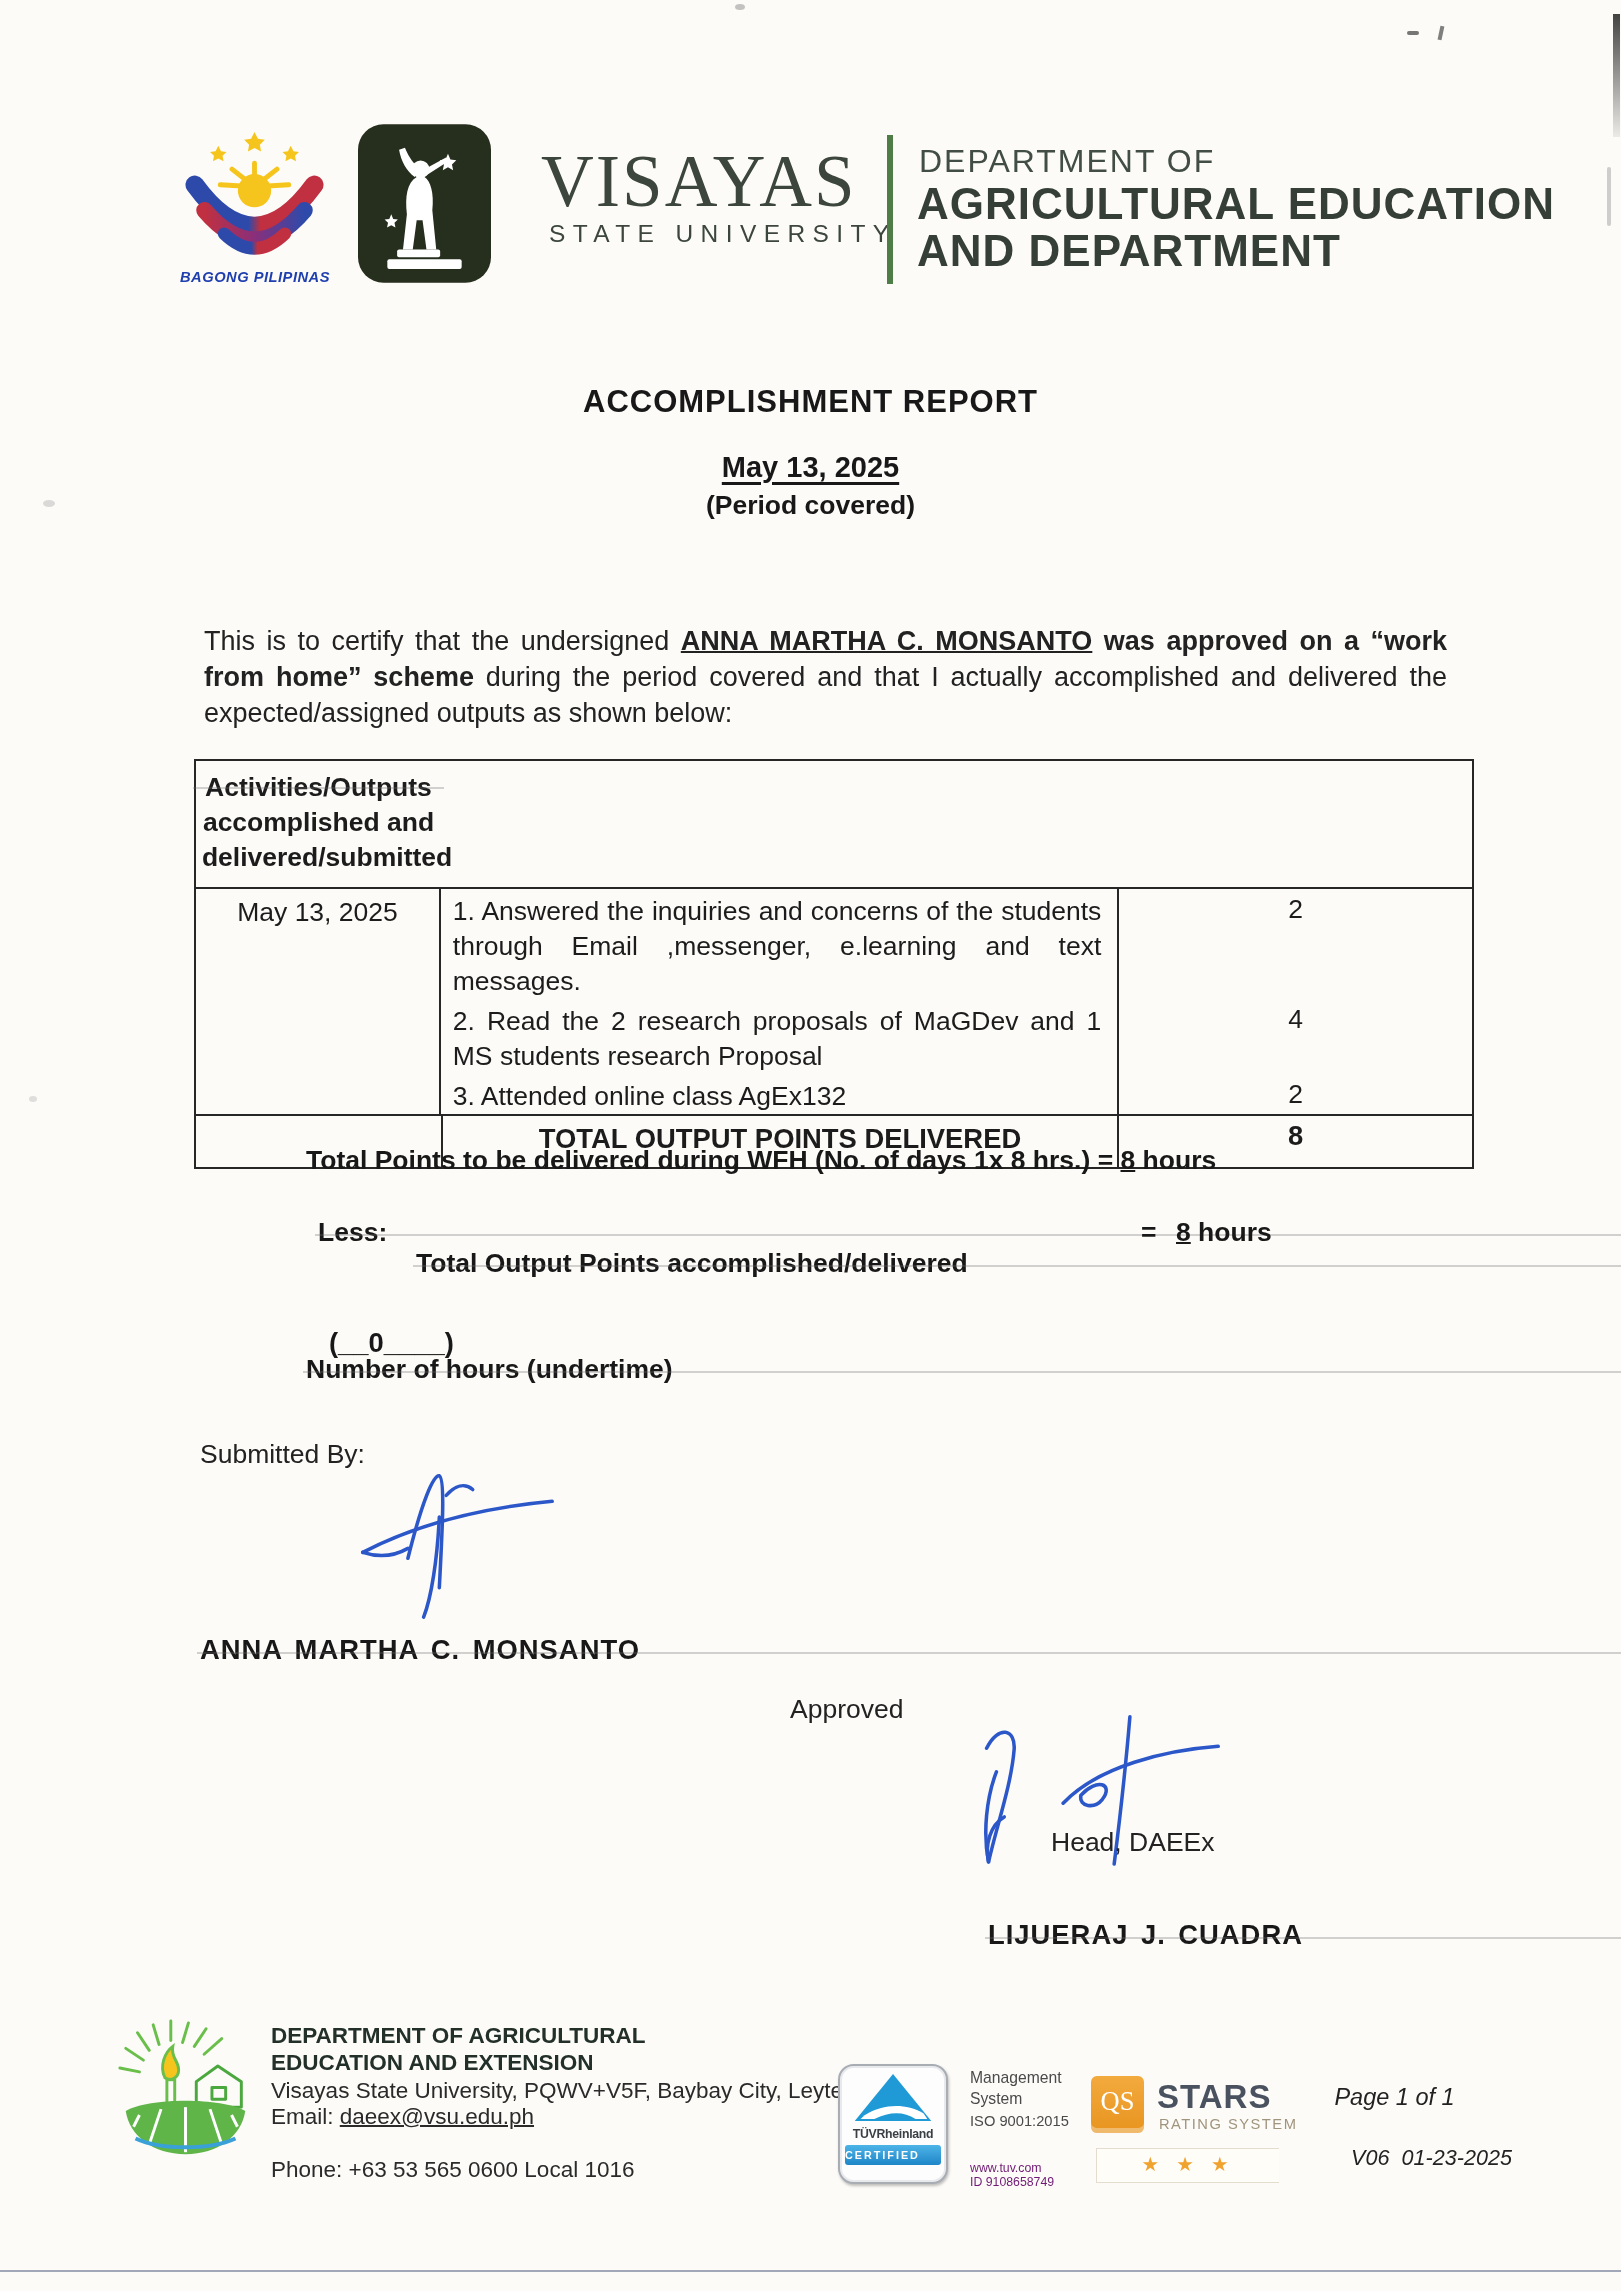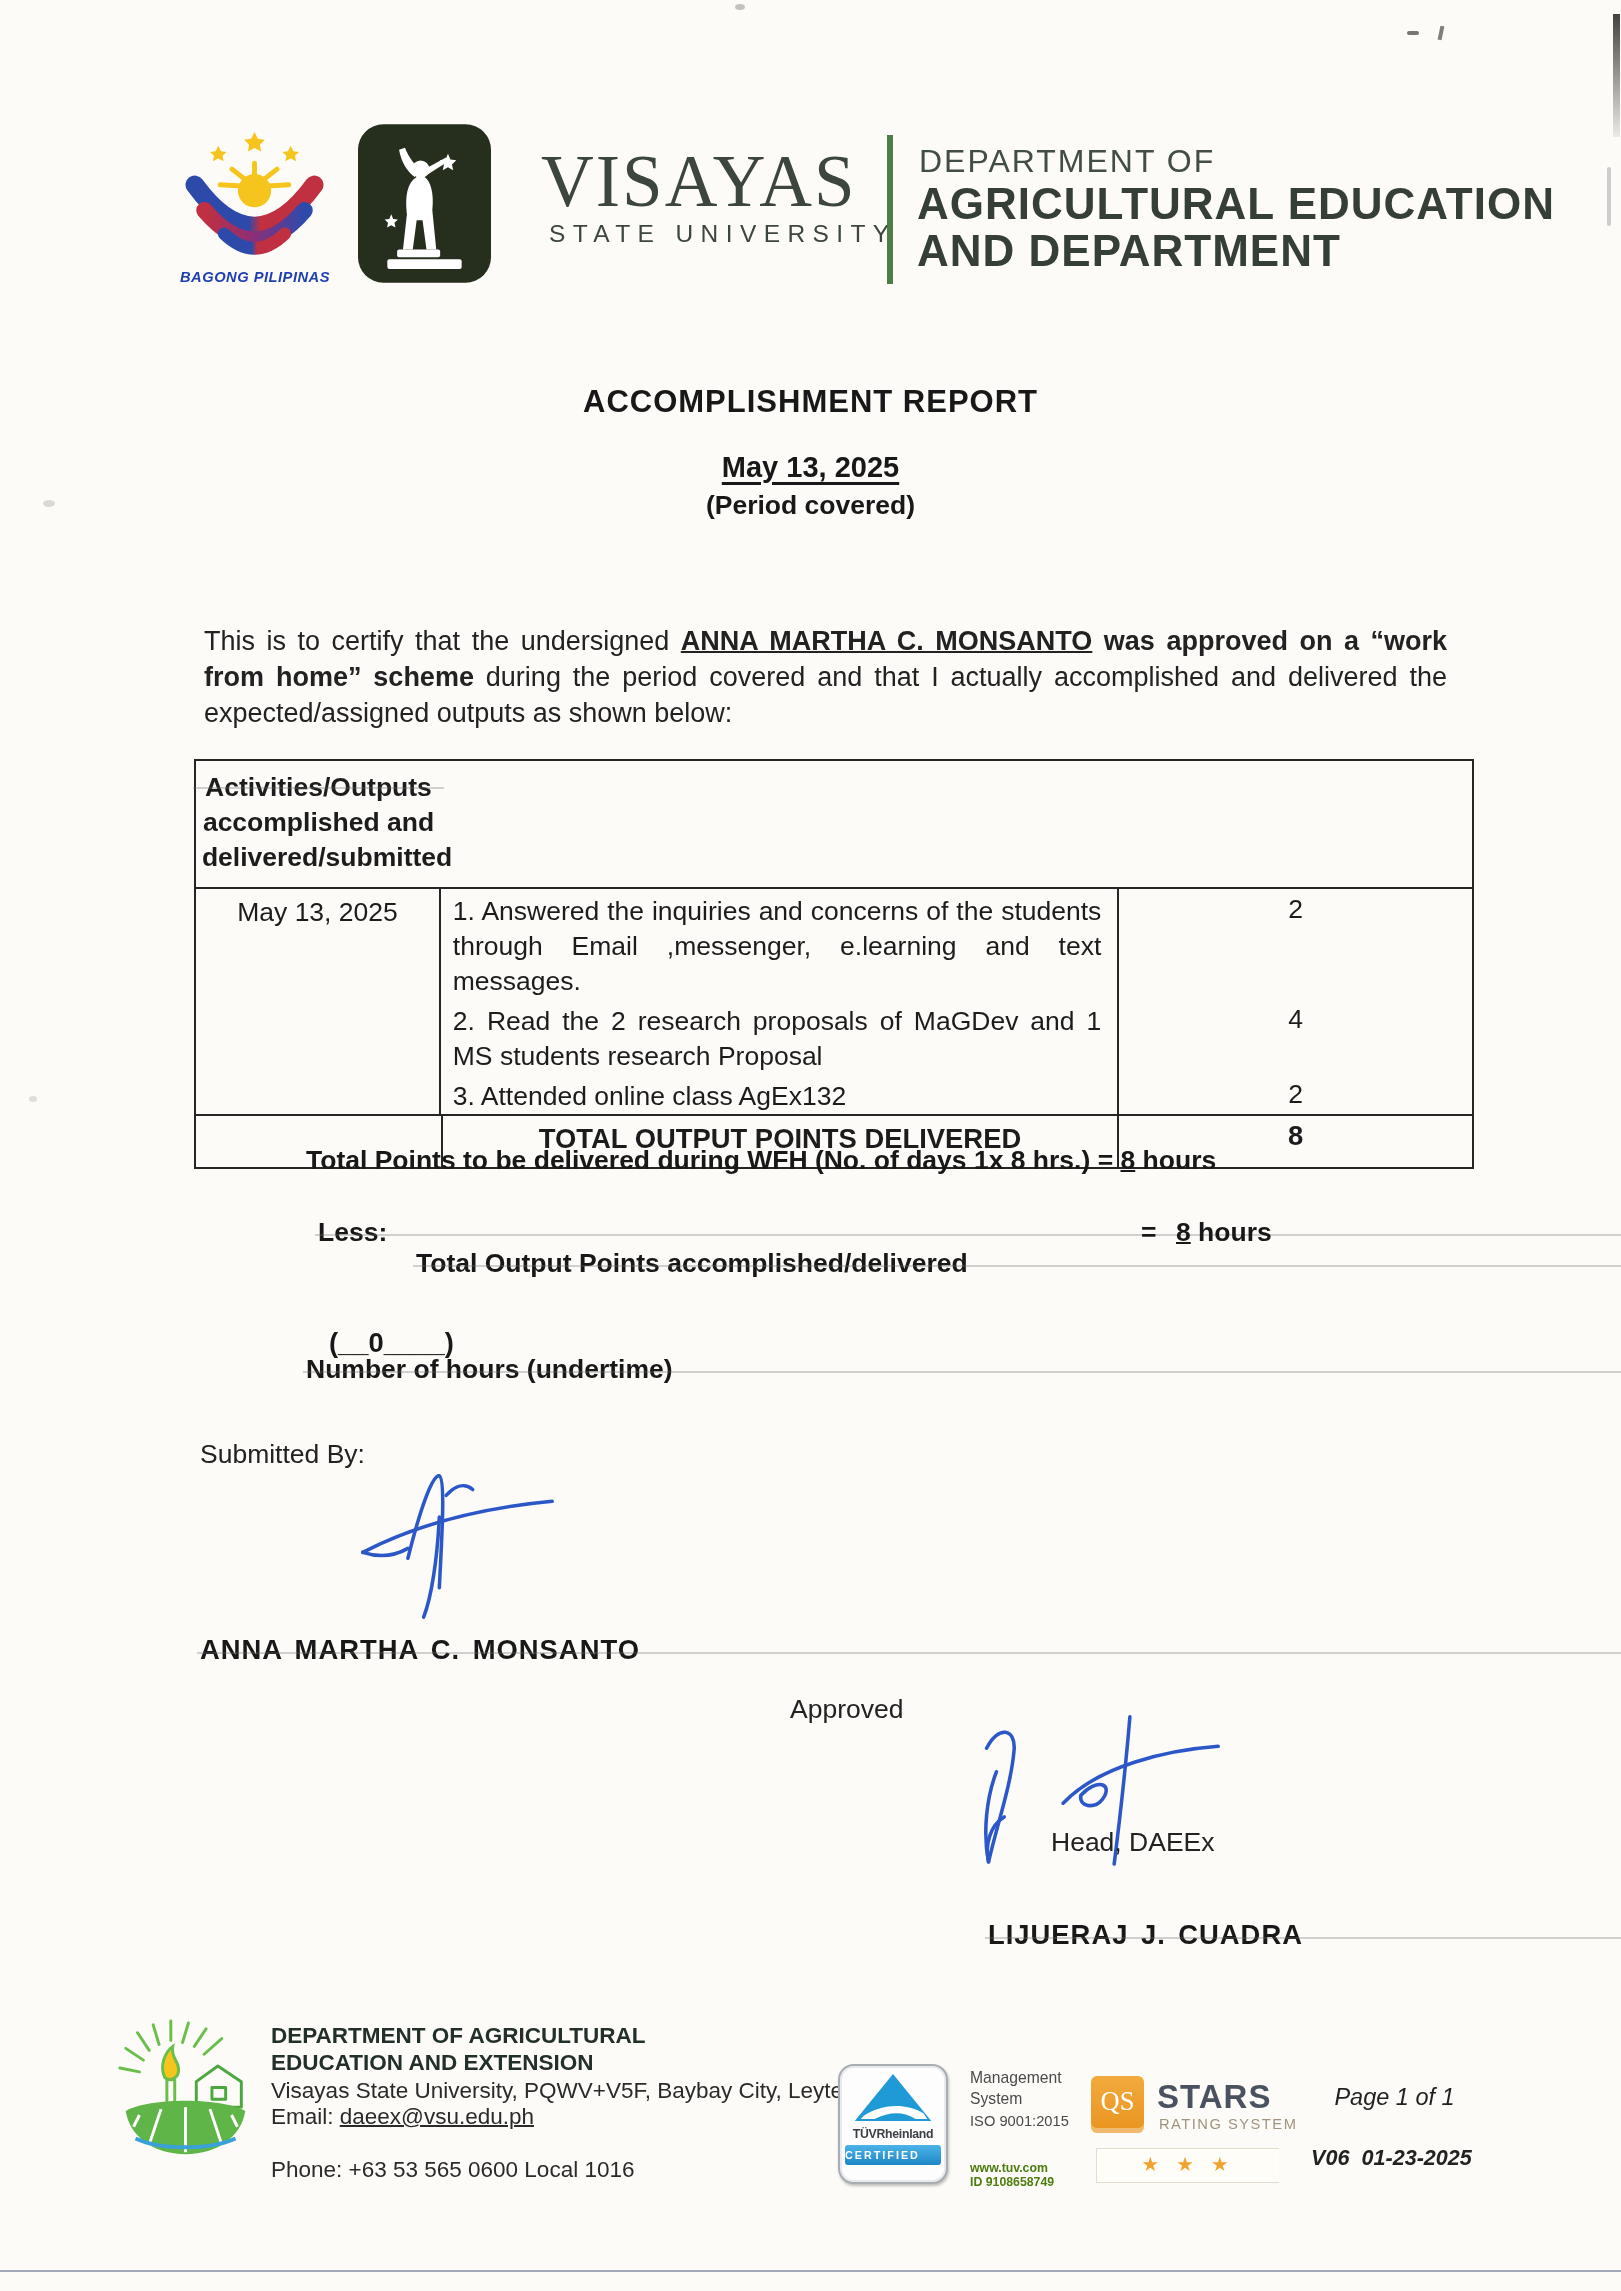--- a/index.html
+++ b/index.html
@@ -58,21 +58,21 @@
   
   .f-dept{font-size:22.5px;font-weight:bold;color:#23302a;line-height:26.5px;}
   .f-line{font-size:22.5px;color:#2a2a2a;line-height:26.5px;}
   .tuv-badge{width:110px;height:120px;border:2.9px solid #a8adb4;border-radius:15.7px;background:#fdfdfd;
              box-shadow:inset 0 0 0 2px #e7e9ec, 1px 2px 2.9px rgba(0,0,0,.25);box-sizing:border-box;overflow:hidden;}
   .tuv-brand{font-size:12.3px;font-weight:bold;color:#3a3f45;text-align:center;letter-spacing:-0.3px;}
   .tuv-band{margin:3.9px 4.9px 0;height:20.6px;border-radius:3px;background:linear-gradient(#4db4e8,#1f86c8);
             color:#fff;font-size:10.8px;letter-spacing:2px;line-height:20.6px;font-weight:bold;}
   .tuv-txt1{font-size:15.7px;color:#4a4a4a;line-height:19.6px;}
   .tuv-iso{font-size:14.7px;color:#4a4a4a;}
-  .tuv-small{font-size:12.3px;font-weight:bold;color:#4d7c0f;line-height:13.7px;}
+  .tuv-small{font-size:12.3px;font-weight:normal;color:#701a75;line-height:13.7px;}
   .qs-box{width:53px;height:57px;border-radius:5.9px;background:linear-gradient(#f3aa3e,#e8941f);
           color:#fff;font-family:"Liberation Serif",serif;font-size:26.5px;text-align:center;line-height:51px;
           box-shadow:inset 0 -4.9px 0 rgba(255,255,255,.35);}
   .qs-stars-word{font-size:33px;font-weight:bold;letter-spacing:1px;color:#4a5260;line-height:1;}
   .qs-rating{font-size:14.7px;letter-spacing:1.5px;color:#a0947c;line-height:1;}
   .qs-strip{width:182px;height:33px;background:#fffdf8;border:1px solid #e4ddcf;border-right:none;
             color:#f0a22e;font-size:19.6px;text-align:center;line-height:31px;letter-spacing:5.9px;}
   .meta-page{font-size:23.5px;font-style:italic;color:#222;}
   .meta-ver{font-size:21.6px;font-style:italic;color:#222;}
 
@@ -273,21 +273,21 @@
   <div class="abs tuv-small" style="left:970px;top:2162px;">www.tuv.com</div>
   <div class="abs tuv-small" style="left:970px;top:2176px;">ID 9108658749</div>
 
   <div class="abs qs-box" style="left:1091px;top:2076px;">QS</div>
   <div class="abs qs-stars-word" style="left:1157px;top:2080px;">STARS</div>
   <div class="abs qs-rating" style="left:1159px;top:2117px;">RATING SYSTEM</div>
   <div class="abs qs-strip" style="left:1096px;top:2148px;">★ ★ ★</div>
 
   <div class="abs meta-page" style="left:1311px;top:2084px;width:167px;text-align:center;">Page 1 of 1</div>
 
-  <div class="abs meta-ver" style="left:1311px;top:2145px;width:167px;white-space:pre;font-weight:bold;">V06  01-23-2025</div>
+  <div class="abs meta-ver" style="left:1348px;top:2145px;width:167px;text-align:center;white-space:pre;">V06  01-23-2025</div>
 
   <div class="art" style="left:1407px;top:31px;width:11.8px;height:3.9px;background:#4a4a4a;border-radius:2px;opacity:.75;"></div>
   <div class="art" style="left:1439px;top:25.5px;width:3.9px;height:13.7px;background:#4a4a4a;transform:rotate(12deg);opacity:.7;"></div>
   <div class="art" style="left:1613px;top:13.7px;width:6.9px;height:123px;background:linear-gradient(#222,rgba(60,60,60,.1));opacity:.85;"></div>
   <div class="art" style="left:1607px;top:167px;width:3.9px;height:59px;background:#777;opacity:.35;border-radius:2px;"></div>
   <div class="art" style="left:735px;top:3.9px;width:9.8px;height:5.9px;background:#8a8a8a;opacity:.5;border-radius:50%;"></div>
   <div class="art" style="left:43px;top:500px;width:11.8px;height:6.9px;background:#9a9a9a;opacity:.35;border-radius:50%;"></div>
   <div class="art" style="left:29px;top:1096px;width:7.8px;height:5.9px;background:#9a9a9a;opacity:.3;border-radius:50%;"></div>
   <div class="art" style="left:0;top:2270px;width:1621px;height:2px;background:#8a93a6;opacity:.8;"></div>
 

